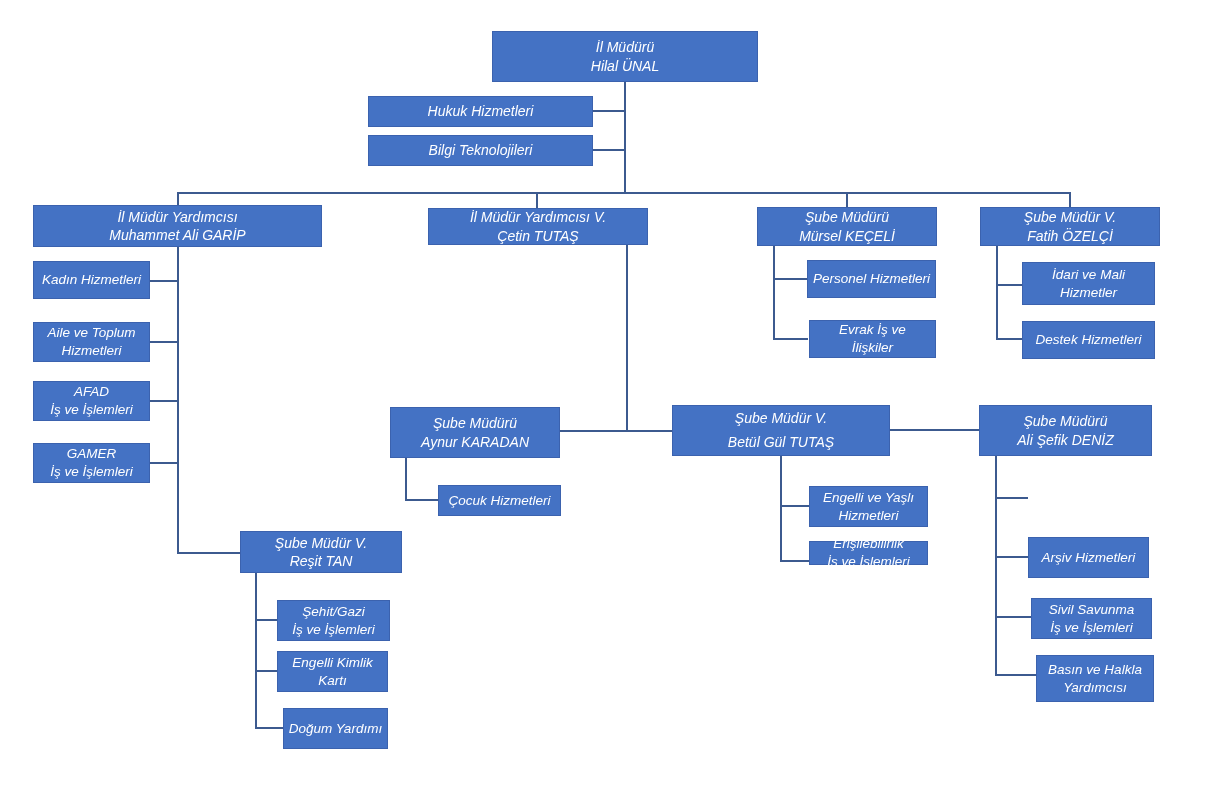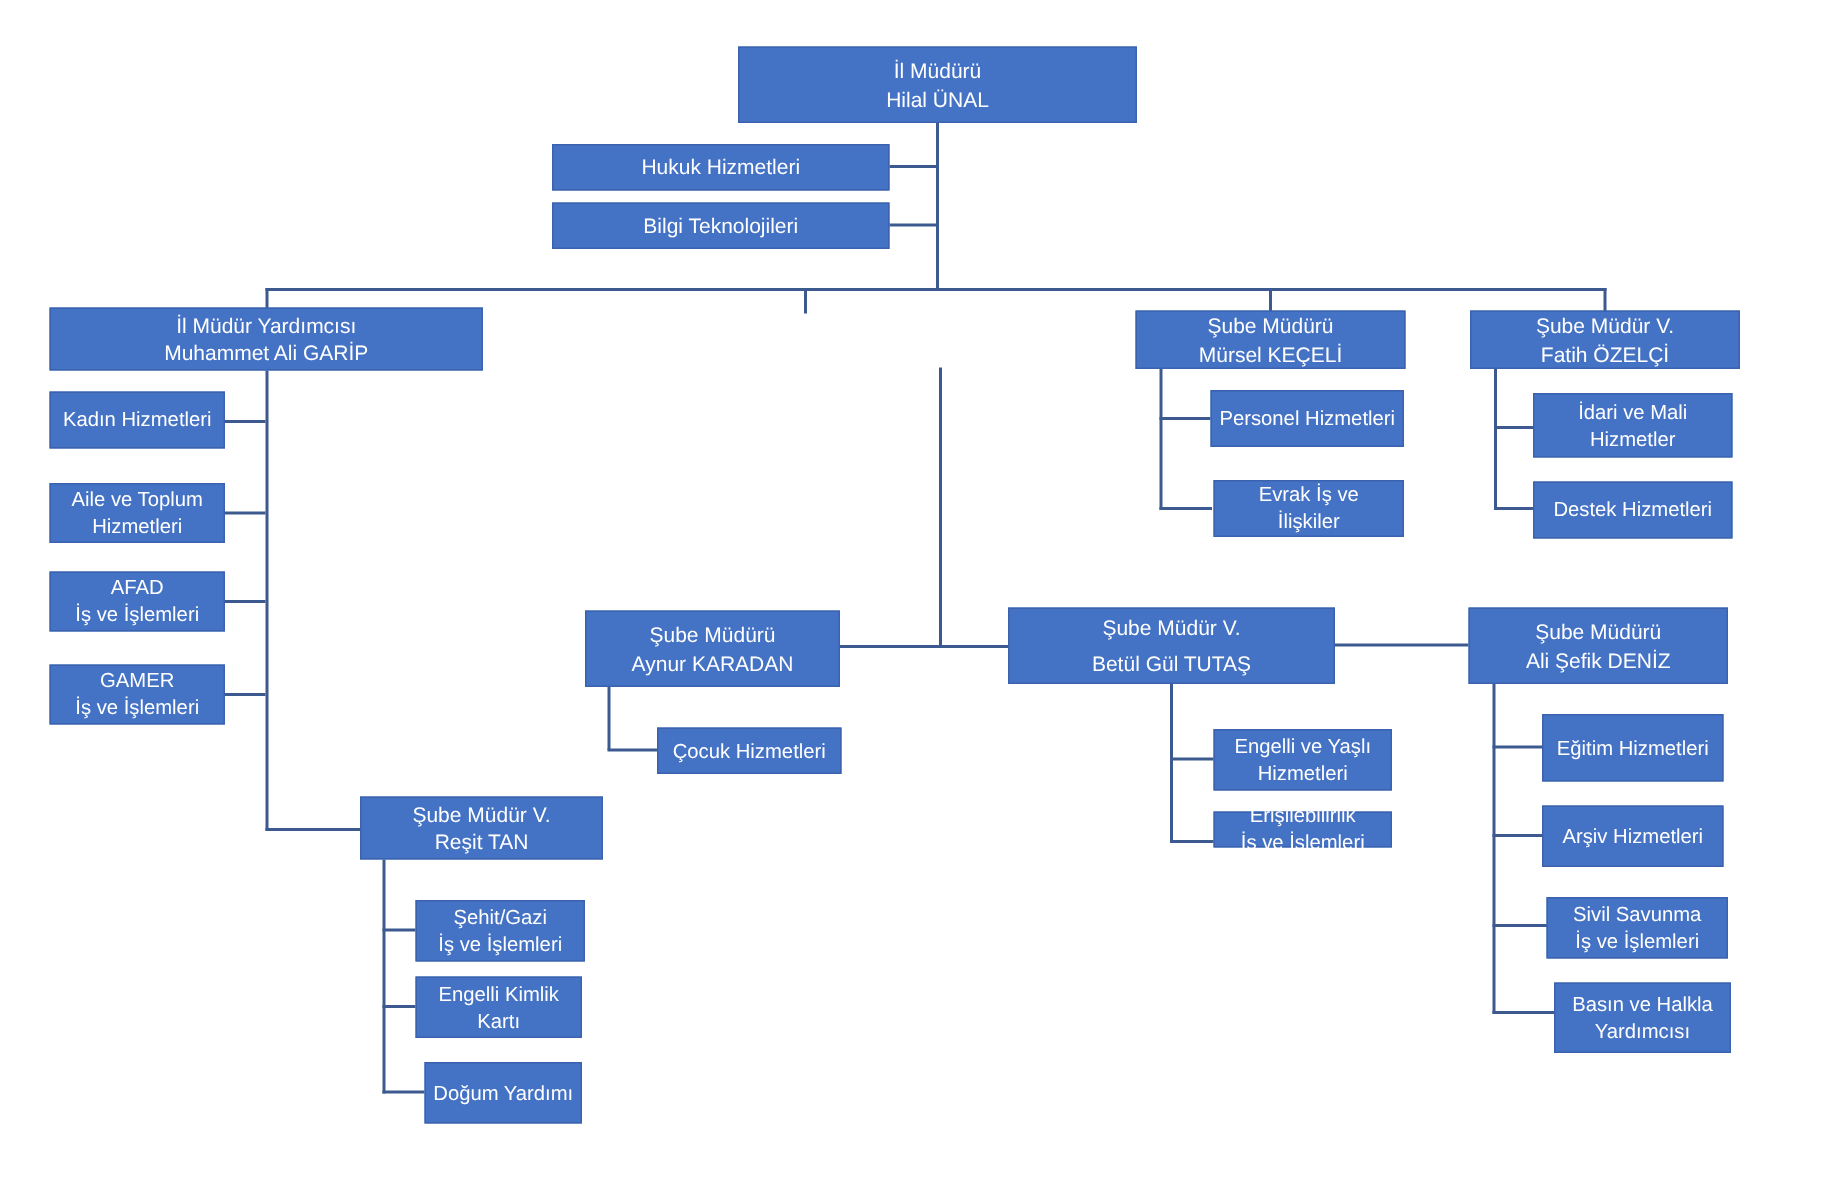--- a/index.html
+++ b/index.html
@@ -16,20 +16,21 @@
     border:1px solid #3B62AE;
     color:#ffffff;
     display:flex;
     flex-direction:column;
     align-items:center;
     justify-content:center;
     font-size:13.5px;
     line-height:1.32;
     box-sizing:border-box;
     padding:1px 2px;
+    font-style:italic;
   }
   .node.lg{font-size:14px;}
   .node.sp{line-height:1.7;}
   .ch,.cv{position:absolute;background:#3C5A8F;}
   .ch{height:2px;}
   .cv{width:2px;}
 </style>
 </head>
 <body>
 
@@ -90,20 +91,24 @@
     <span>Hukuk Hizmetleri</span>
   </div>
   <div class="node lg" style="left:368px;top:135px;width:225px;height:31px">
     <span>Bilgi Teknolojileri</span>
   </div>
 
   <div class="node lg" style="left:33px;top:205px;width:289px;height:42px">
     <span>İl Müdür Yardımcısı</span>
     <span>Muhammet Ali GARİP</span>
   </div>
+  <div class="node lg" style="left:428px;top:208px;width:220px;height:37px">
+    <span>İl Müdür Yardımcısı V.</span>
+    <span>Çetin TUTAŞ</span>
+  </div>
   <div class="node lg" style="left:757px;top:207px;width:180px;height:39px">
     <span>Şube Müdürü</span>
     <span>Mürsel KEÇELİ</span>
   </div>
   <div class="node lg" style="left:980px;top:207px;width:180px;height:39px">
     <span>Şube Müdür V.</span>
     <span>Fatih ÖZELÇİ</span>
   </div>
 
   <div class="node" style="left:33px;top:261px;width:117px;height:38px">
@@ -172,23 +177,20 @@
     <span>İlişkiler</span>
   </div>
   <div class="node" style="left:1022px;top:262px;width:133px;height:43px">
     <span>İdari ve Mali</span>
     <span>Hizmetler</span>
   </div>
   <div class="node" style="left:1022px;top:321px;width:133px;height:38px">
     <span>Destek Hizmetleri</span>
   </div>
 
-  <div class="node" style="left:1028px;top:476px;width:121px;height:45px">
-    <span>Eğitim Hizmetleri</span>
-  </div>
   <div class="node" style="left:1028px;top:537px;width:121px;height:41px">
     <span>Arşiv Hizmetleri</span>
   </div>
   <div class="node" style="left:1031px;top:598px;width:121px;height:41px">
     <span>Sivil Savunma</span>
     <span>İş ve İşlemleri</span>
   </div>
   <div class="node" style="left:1036px;top:655px;width:118px;height:47px">
     <span>Basın ve Halkla</span>
     <span>Yardımcısı</span>

